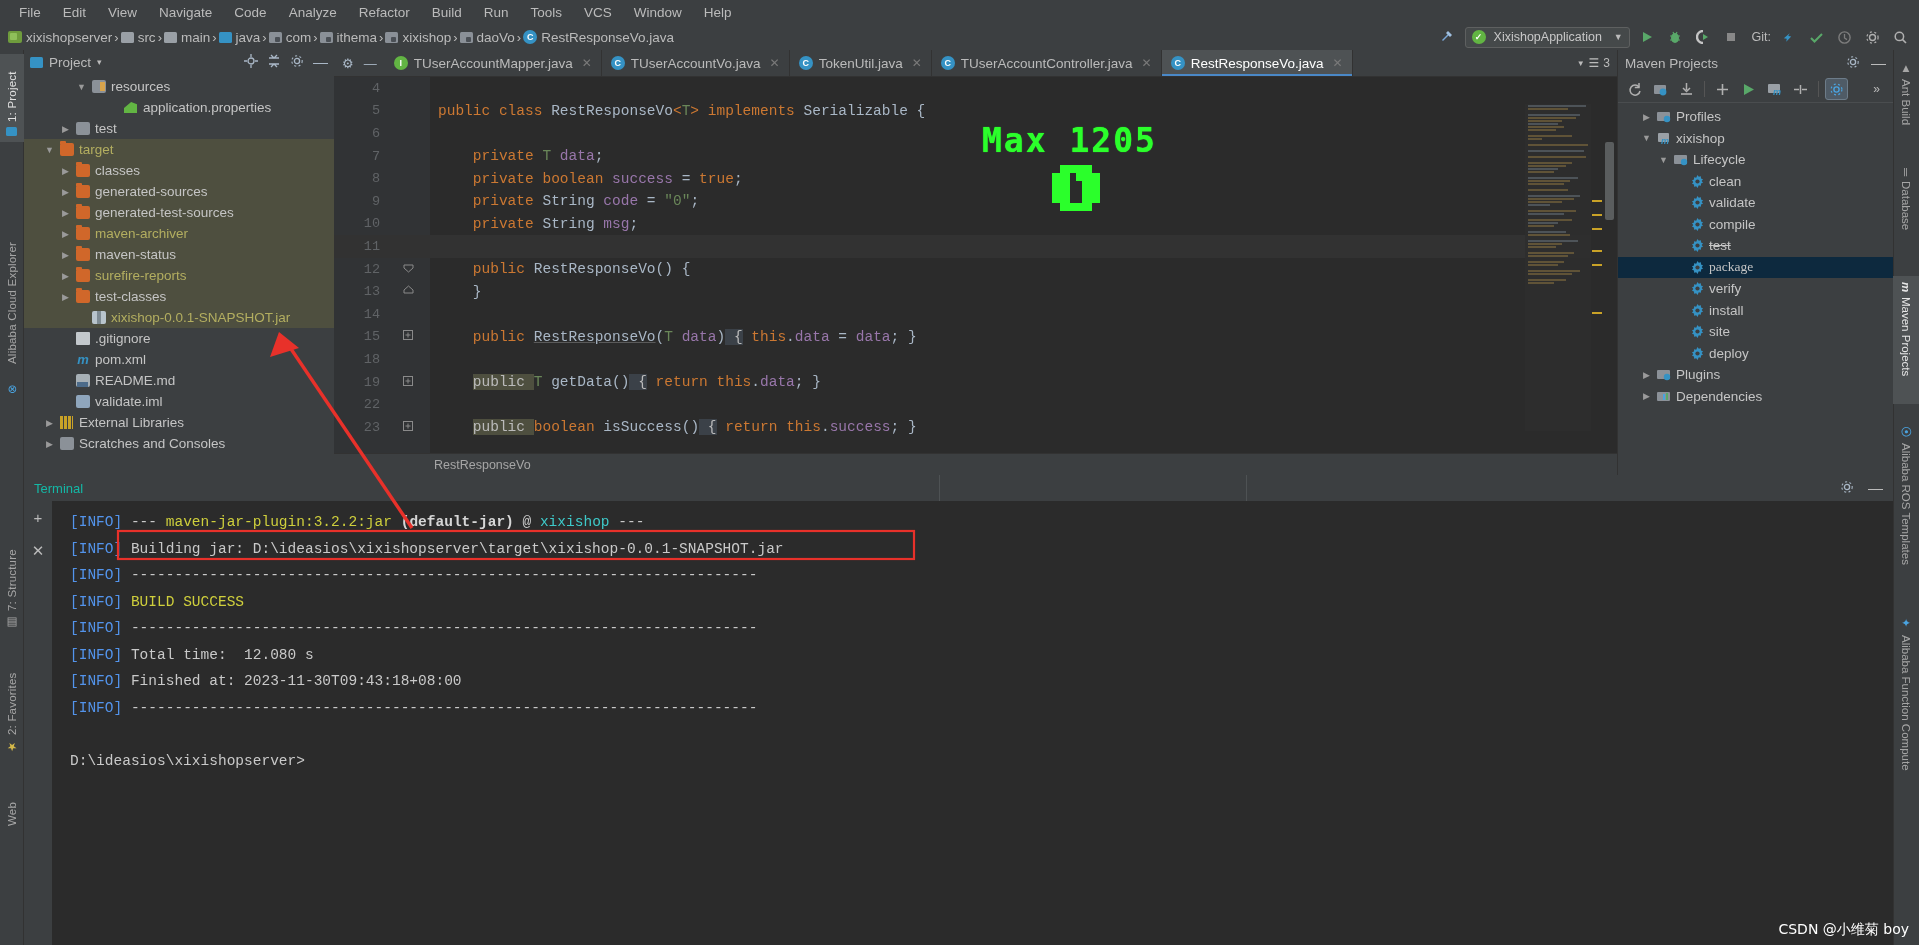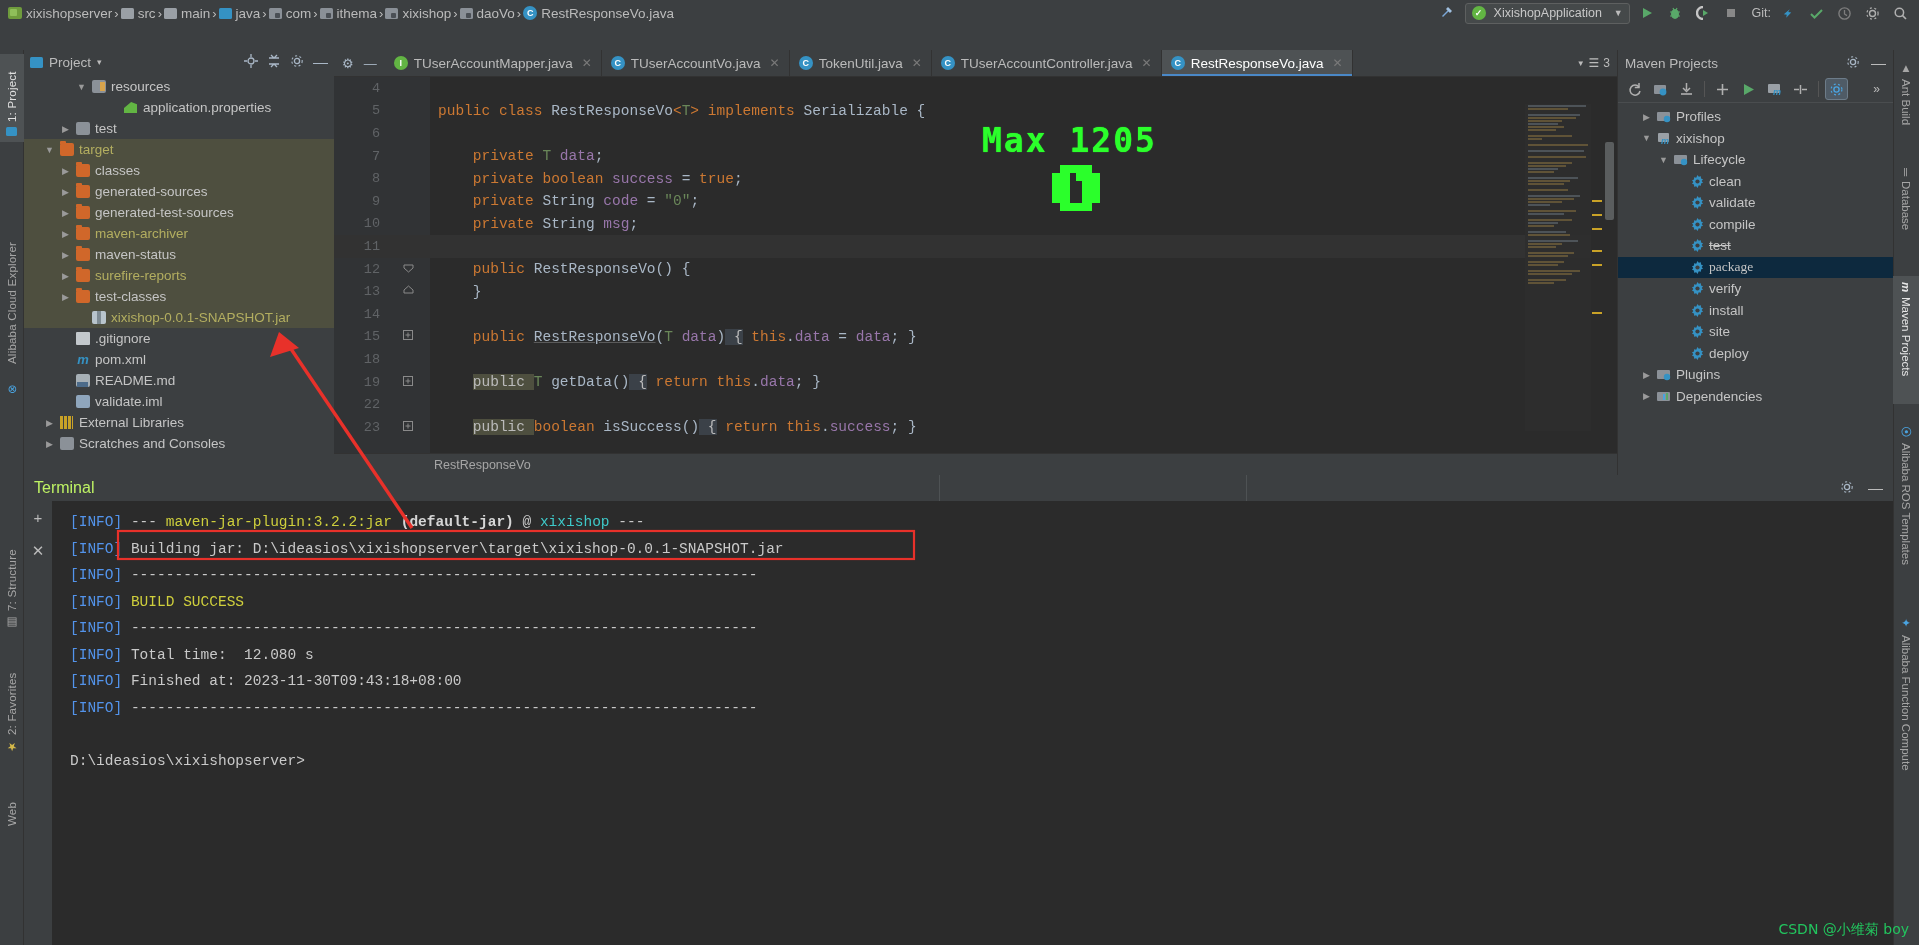--- a/index.html
+++ b/index.html
@@ -186,44 +186,59 @@
   .mtree{padding-top:3px;font-size:13.5px;}
   .mrow{height:21.5px;display:flex;align-items:center;gap:5px;padding-left:6px;white-space:nowrap;}
   .mrow.sel{background:#0d293e;font-family:Liberation Serif, serif;}
   .gear{width:13px;height:13px;flex:none;position:relative;}
   .gear svg{display:block;}
   .strike{text-decoration:line-through;}
 
   
   .terminal { position:absolute; left:24px; right:26px; bottom:0; height:470px; background:#2b2b2b; }
   .term-head { height:26px; background:#3c3f41; display:flex; align-items:center; padding-left:10px; position:relative;}
-  .term-head .tname{font-size:16px;color:#bef264;}
+  .term-head .tname{font-size:13px;color:#14b8a6;}
   .term-head .div{position:absolute;top:0;bottom:0;width:1px;background:#4e5254;}
   .term-head .acts{margin-left:auto;display:flex;gap:14px;align-items:center;padding-right:10px;color:#bbb;}
   .term-side { position:absolute;left:0;top:26px;bottom:0;width:28px;background:#3c3f41;
                display:flex;flex-direction:column;align-items:center;padding-top:8px;gap:16px;color:#bbb;font-size:15px;}
   .term-body { position:absolute;left:28px;right:0;top:26px;bottom:0;background:#2b2b2b;overflow:hidden;
                font-family:"Liberation Mono","DejaVu Sans Mono",monospace;font-size:14.5px;padding:8px 0 0 18px;}
   .tline{height:26.5px;display:flex;align-items:center;white-space:pre;}
   .tinfo{color:#5394ec;}
   .tyellow{color:#cfcf3c;}
   .tcyan{color:#3ec9c9;}
   .twhite{color:#c9c9c9;}
   .tbold{font-weight:bold;color:#d6d6d6;}
 
   
   .annot { position:absolute; left:0; top:0; width:1919px; height:945px; pointer-events:none; }
 
-  .watermark{position:absolute;right:10px;bottom:6px;color:#22c55e;font-size:14px;font-family:"DejaVu Sans",sans-serif;}
+  .watermark{position:absolute;right:10px;bottom:6px;color:#ffffff;font-size:14px;font-family:"DejaVu Sans",sans-serif;}
 </style>
 </head>
 <body>
 
 <div class="app">
 
+  <div class="menubar" id="menubar">
+      <div class="mi">File</div>
+      <div class="mi">Edit</div>
+      <div class="mi">View</div>
+      <div class="mi">Navigate</div>
+      <div class="mi">Code</div>
+      <div class="mi">Analyze</div>
+      <div class="mi">Refactor</div>
+      <div class="mi">Build</div>
+      <div class="mi">Run</div>
+      <div class="mi">Tools</div>
+      <div class="mi">VCS</div>
+      <div class="mi">Window</div>
+      <div class="mi">Help</div>
+    </div>
 
   <div class="navbar">
     <div id="crumbs" style="display:flex;align-items:flex-end;">
         <div class="crumb">
           <span class="mod-ic"></span>
           <span>xixishopserver</span>
         </div>
         <span class="sep">›</span>
         <div class="crumb">
           <span class="folder-ic"></span>

